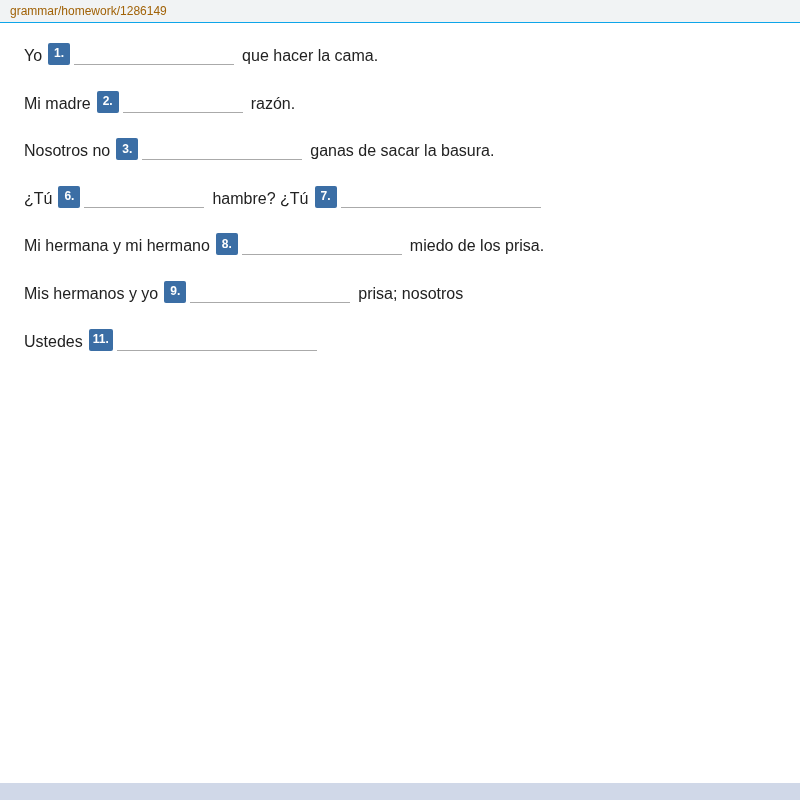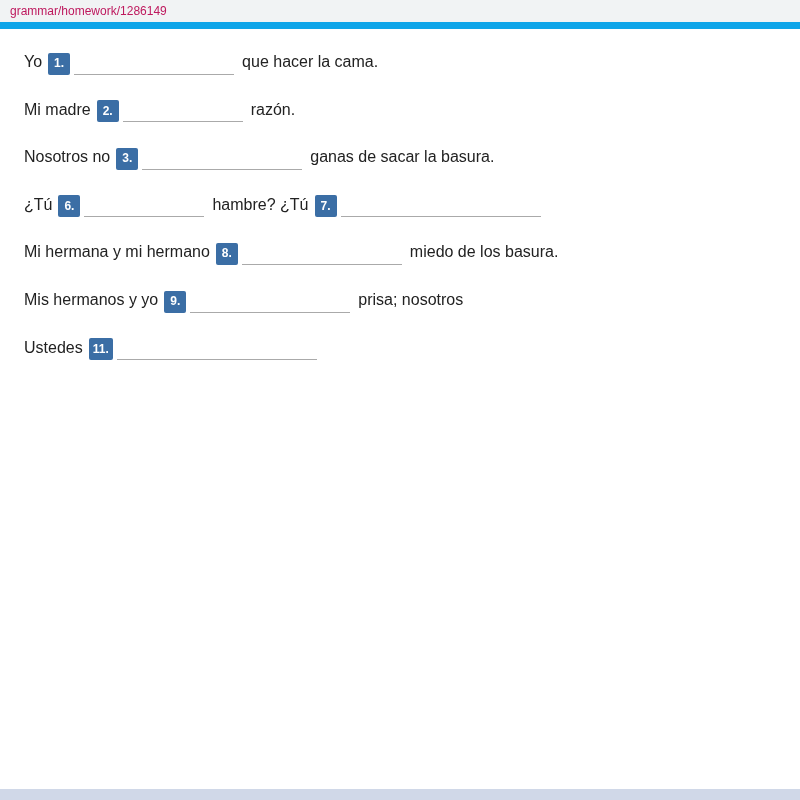--- a/index.html
+++ b/index.html
@@ -13,34 +13,34 @@
       font-family: Arial, sans-serif;
       font-size: 16px;
       color: #222;
       padding: 0;
     }
 
     .browser-bar {
       background-color: #f1f3f4;
       padding: 4px 10px;
       font-size: 12px;
-      color: #be185d;
-      border-bottom: 7px solid #0ea5e9;
+      color: #a16207;
+      border-bottom: 1px solid #0ea5e9;
     }
 
     .content-area {
       background-color: #ffffff;
       margin: 0;
       padding: 20px 24px;
       min-height: 760px;
     }
 
     .exercise-row {
       display: flex;
-      align-items: flex-end;
+      align-items: flex-start;
       flex-wrap: wrap;
       margin-bottom: 22px;
       font-size: 16px;
       line-height: 1.6;
     }
 
     .label-text {
       margin-right: 6px;
       white-space: nowrap;
     }
@@ -125,21 +125,21 @@
     <span class="trailing-text">hambre? ¿Tú</span>
     <span class="number-badge" style="margin-left:6px;">7.</span>
     <input class="answer-input long" type="text" style="">
   </div>
 
 
   <div class="exercise-row">
     <span class="label-text">Mi hermana y mi hermano</span>
     <span class="number-badge">8.</span>
     <input class="answer-input" type="text" style="">
-    <span class="trailing-text">miedo de los basura.</span>
+    <span class="trailing-text">miedo de los prisa.</span>
   </div>
 
   <div class="exercise-row">
     <span class="label-text">Mis hermanos y yo</span>
     <span class="number-badge">9.</span>
     <input class="answer-input" type="text" style="">
     <span class="trailing-text">prisa; nosotros</span>
   </div>
 
 

